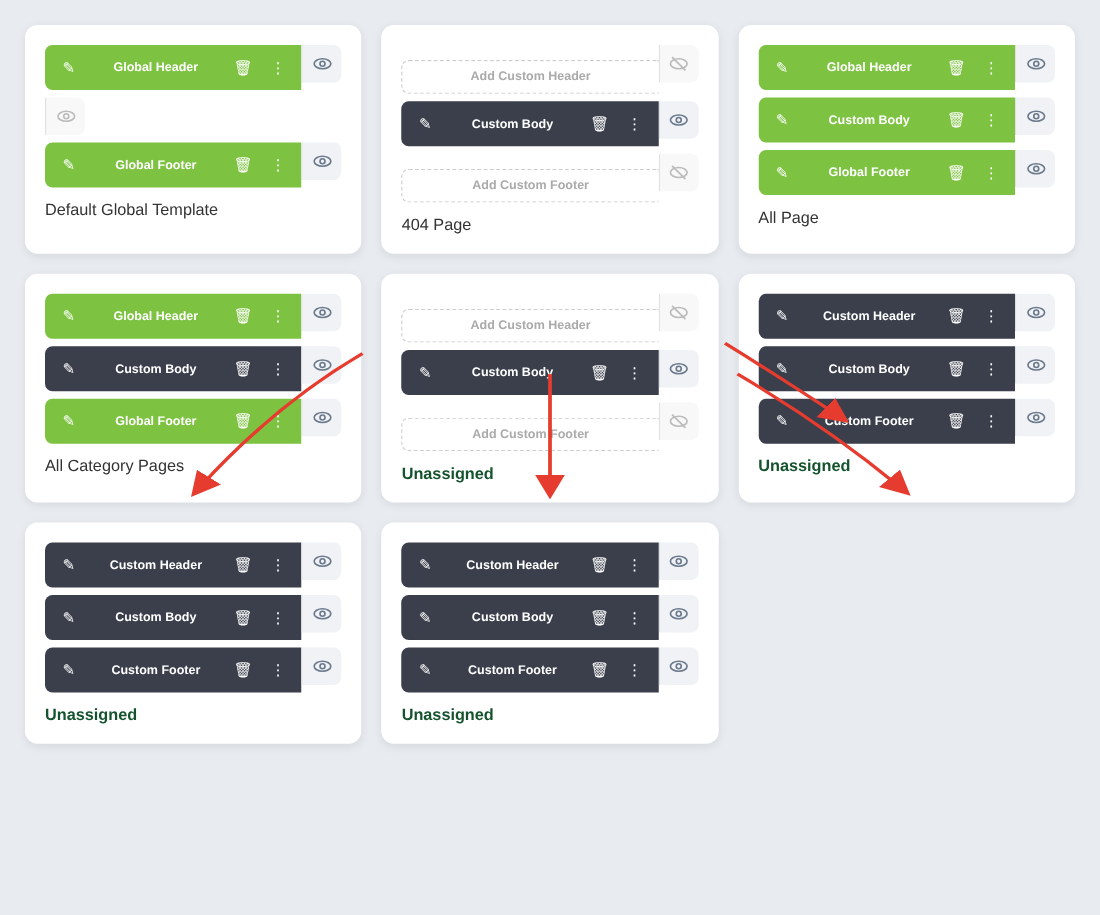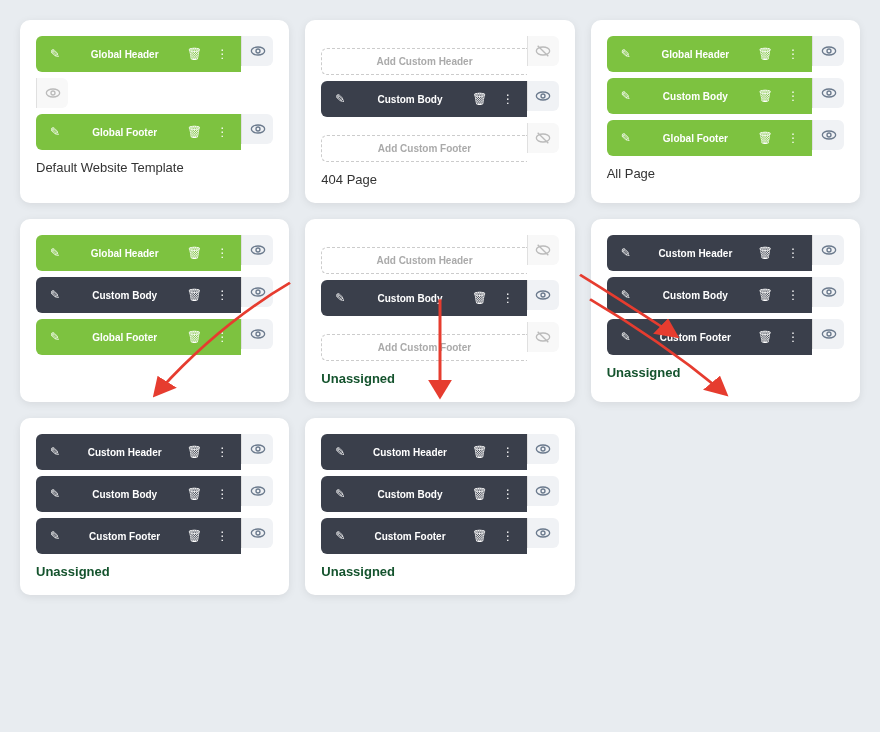--- a/index.html
+++ b/index.html
@@ -154,21 +154,21 @@
         <span class="icon-btn">🗑</span>
         <span class="icon-btn">⋮</span>
       </div>
       <div class="eye-btn">
         <svg width="16" height="16" viewBox="0 0 24 24" fill="none" stroke="#6b7a8d" stroke-width="2">
             <ellipse cx="12" cy="12" rx="10" ry="6"></ellipse>
             <circle cx="12" cy="12" r="3"></circle>
           </svg>
       </div>
     </div>
-    <div class="card-label">Default Website Template</div>
+    <div class="card-label">Default Global Template</div>
   </div>
 
   <div class="card">
     <div class="row-wrapper">
       <div class="row-main dashed">
         <span class="row-text muted">Add Custom Header</span>
       </div>
       <div class="eye-btn dashed-eye">
         <svg width="16" height="16" viewBox="0 0 24 24" fill="none" stroke="#bbb" stroke-width="2">
             <line x1="4" y1="4" x2="20" y2="20"></line>
@@ -286,20 +286,21 @@
         <span class="icon-btn">🗑</span>
         <span class="icon-btn">⋮</span>
       </div>
       <div class="eye-btn">
         <svg width="16" height="16" viewBox="0 0 24 24" fill="none" stroke="#6b7a8d" stroke-width="2">
             <ellipse cx="12" cy="12" rx="10" ry="6"></ellipse>
             <circle cx="12" cy="12" r="3"></circle>
           </svg>
       </div>
     </div>
+    <div class="card-label">All Category Pages</div>
   </div>
 
 
   <div class="card">
     <div class="row-wrapper">
       <div class="row-main dashed">
         <span class="row-text muted">Add Custom Header</span>
       </div>
       <div class="eye-btn dashed-eye">
         <svg width="16" height="16" viewBox="0 0 24 24" fill="none" stroke="#bbb" stroke-width="2">

